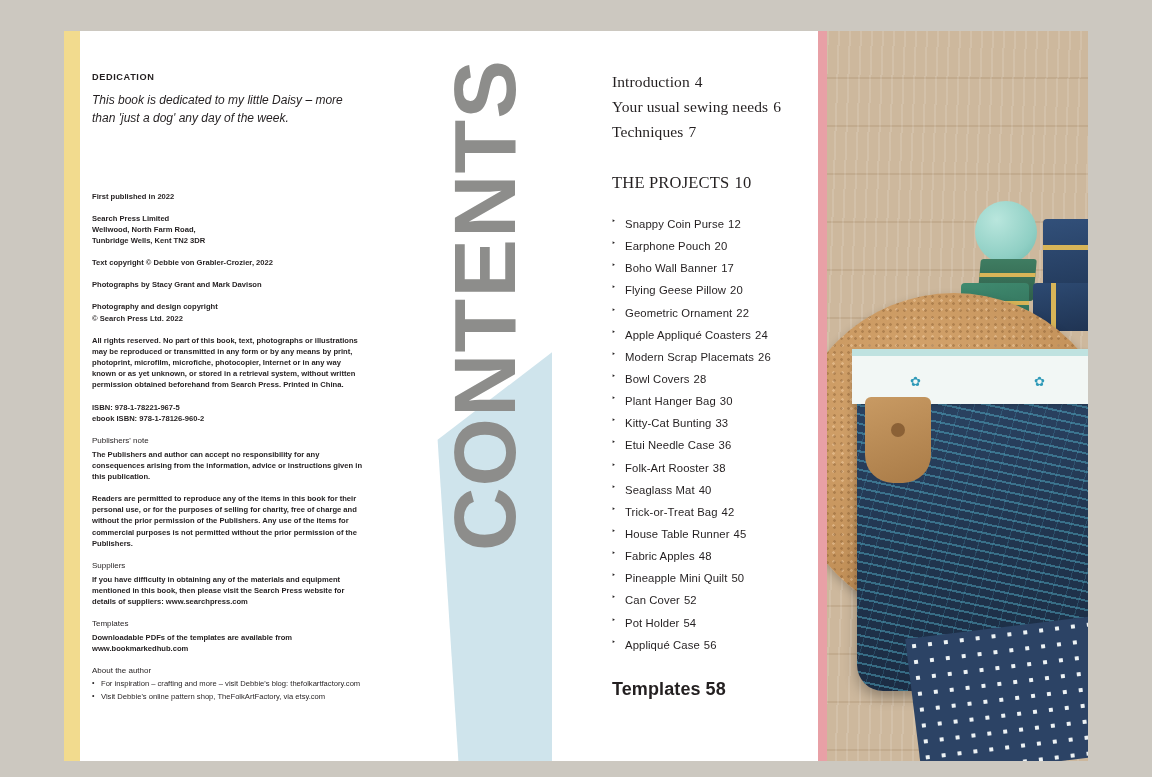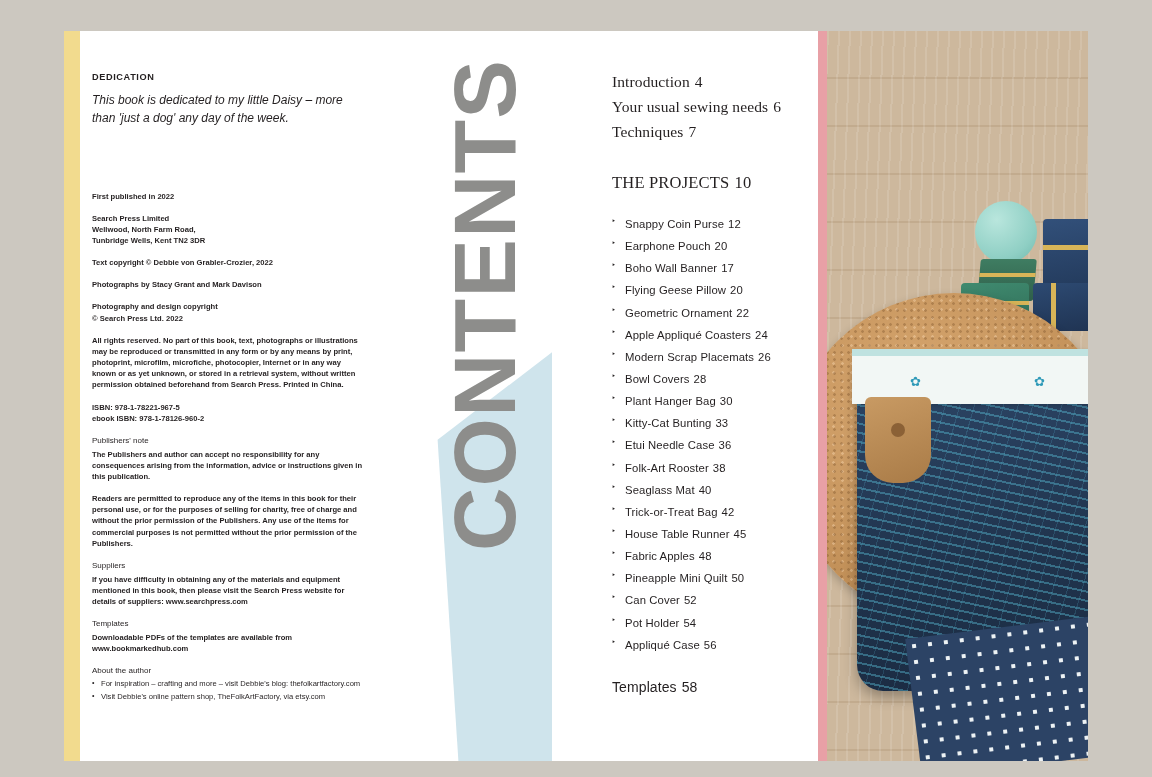--- a/index.html
+++ b/index.html
@@ -141,23 +141,24 @@
   .proj-list li:before {
     content: "\2023";
     position: absolute;
     left: 0;
     top: 0;
     font-size: 9px;
     color: #231f20;
   }
   .proj-list .pg { margin-left: 4px; }
   .toc-footer {
-    font-size: 14px;
+    font-size: 18px;
     margin-top: 23px;
     letter-spacing: 0.1px;
+    font-weight: bold;
   }
   .toc-footer .pg { margin-left: 5px; }
 
   
   .photo-page {
     position: absolute;
     left: 754px;
     top: 0;
     width: 270px;
     height: 730px;

